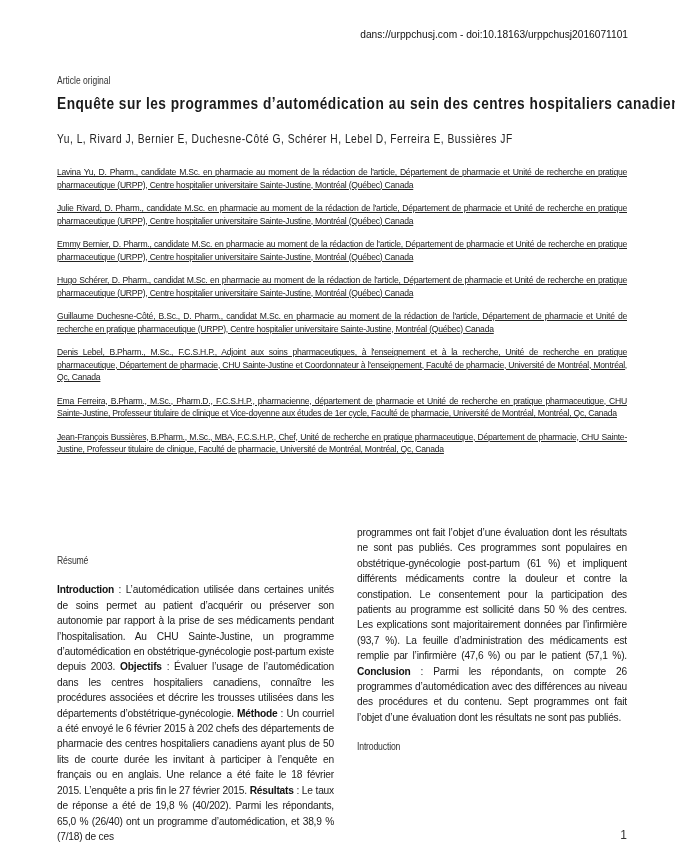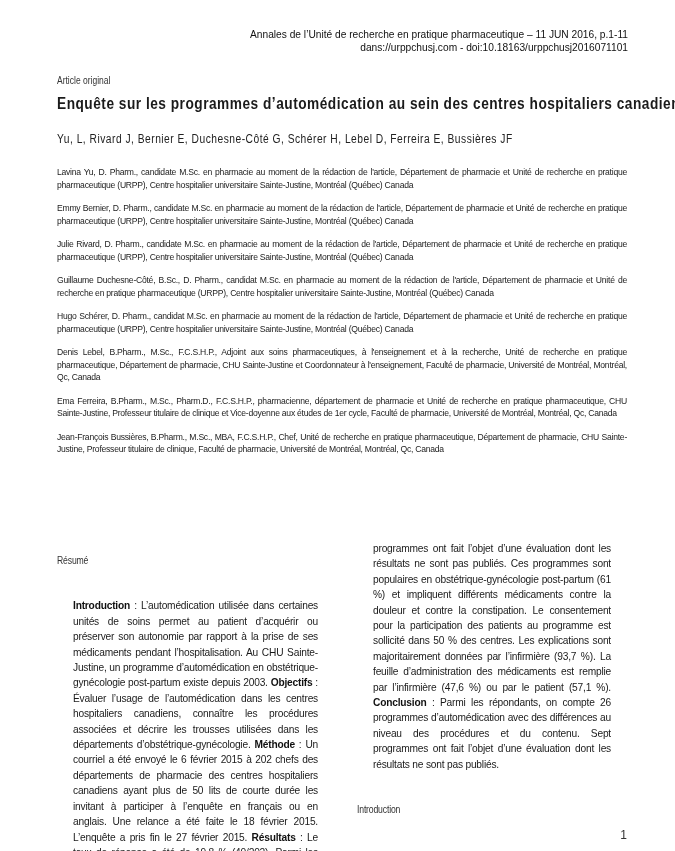--- a/index.html
+++ b/index.html
@@ -2,48 +2,47 @@
 <html><head>
 <meta charset="utf-8">
 <style>
   html, body { margin: 0; padding: 0; background: #ffffff; }
   body { width: 675px; height: 851px; position: relative; overflow: hidden; font-family: "Liberation Sans", sans-serif; color: #1a1a1a; }
   .running-head { position: absolute; top: 28px; right: 47px; text-align: right; font-size: 10.2px; line-height: 13px; color: #111; }
   .kicker { position: absolute; left: 57px; top: 75px; font-family: "Liberation Sans Narrow", "Liberation Sans", sans-serif; font-size: 10px; color: #333; transform: scaleX(0.85); transform-origin: left top; }
   .title { position: absolute; left: 57px; top: 94px; font-size: 16.5px; font-weight: bold; color: #1b1b1b; transform: scaleX(0.83); transform-origin: left top; white-space: nowrap; letter-spacing: 0.6px; }
   .authors { position: absolute; left: 57px; top: 132px; font-size: 12.5px; color: #222; transform: scaleX(0.82); transform-origin: left top; white-space: nowrap; letter-spacing: 0.6px; }
   .affils { position: absolute; left: 57px; top: 166px; width: 570px; }
-  .affil { font-size: 8.6px; line-height: 12.5px; color: #222; text-align: justify; margin: 0 0 11px 0; letter-spacing: -0.25px; }
+  .affil { font-size: 8.6px; line-height: 12.5px; color: #222; text-align: justify; margin: 0 0 11px 0; letter-spacing: -0.25px; text-decoration: underline; }
   .section-label { font-family: "Liberation Sans", sans-serif; font-size: 10.2px; color: #333; transform: scaleX(0.85); transform-origin: left top; display: inline-block; }
   .col { position: absolute; font-size: 10.2px; line-height: 15.4px; color: #1a1a1a; text-align: justify; letter-spacing: -0.2px; }
   .col-left { left: 57px; top: 553px; width: 277px; }
   .col-right { left: 357px; top: 525px; width: 270px; }
-  .col p { margin: 16px; }
+  .col p { margin: 0; }
   .col b { font-weight: bold; color: #111; }
   .gap-small { height: 14px; }
   .page-num { position: absolute; right: 48px; top: 828px; font-size: 12px; color: #333; }
 </style>
 </head>
 <body>
 
 <div class="running-head">
-  <div>Annales de l’Unité de recherche en pratique pharmaceutique – 11 JUN 2016, p.1-11</div>
   <div>dans://urppchusj.com - doi:10.18163/urppchusj2016071101</div>
 </div>
 
 <div class="kicker">Article original</div>
 <div class="title">Enquête sur les programmes d’automédication au sein des centres hospitaliers canadiens</div>
 <div class="authors">Yu, L, Rivard J, Bernier E, Duchesne-Côté G, Schérer H, Lebel D, Ferreira E, Bussières JF</div>
 
 <div class="affils">
   <p class="affil">Lavina Yu, D. Pharm., candidate M.Sc. en pharmacie au moment de la rédaction de l'article, Département de pharmacie et Unité de recherche en pratique pharmaceutique (URPP), Centre hospitalier universitaire Sainte-Justine, Montréal (Québec) Canada</p>
+  <p class="affil">Julie Rivard, D. Pharm., candidate M.Sc. en pharmacie au moment de la rédaction de l'article, Département de pharmacie et Unité de recherche en pratique pharmaceutique (URPP), Centre hospitalier universitaire Sainte-Justine, Montréal (Québec) Canada</p>
   <p class="affil">Emmy Bernier, D. Pharm., candidate M.Sc. en pharmacie au moment de la rédaction de l'article, Département de pharmacie et Unité de recherche en pratique pharmaceutique (URPP), Centre hospitalier universitaire Sainte-Justine, Montréal (Québec) Canada</p>
-  <p class="affil">Julie Rivard, D. Pharm., candidate M.Sc. en pharmacie au moment de la rédaction de l'article, Département de pharmacie et Unité de recherche en pratique pharmaceutique (URPP), Centre hospitalier universitaire Sainte-Justine, Montréal (Québec) Canada</p>
+  <p class="affil">Hugo Schérer, D. Pharm., candidat M.Sc. en pharmacie au moment de la rédaction de l'article, Département de pharmacie et Unité de recherche en pratique pharmaceutique (URPP), Centre hospitalier universitaire Sainte-Justine, Montréal (Québec) Canada</p>
   <p class="affil">Guillaume Duchesne-Côté, B.Sc., D. Pharm., candidat M.Sc. en pharmacie au moment de la rédaction de l'article, Département de pharmacie et Unité de recherche en pratique pharmaceutique (URPP), Centre hospitalier universitaire Sainte-Justine, Montréal (Québec) Canada</p>
-  <p class="affil">Hugo Schérer, D. Pharm., candidat M.Sc. en pharmacie au moment de la rédaction de l'article, Département de pharmacie et Unité de recherche en pratique pharmaceutique (URPP), Centre hospitalier universitaire Sainte-Justine, Montréal (Québec) Canada</p>
   <p class="affil">Denis Lebel, B.Pharm., M.Sc., F.C.S.H.P., Adjoint aux soins pharmaceutiques, à l'enseignement et à la recherche, Unité de recherche en pratique pharmaceutique, Département de pharmacie, CHU Sainte-Justine et Coordonnateur à l'enseignement, Faculté de pharmacie, Université de Montréal, Montréal, Qc, Canada</p>
   <p class="affil"> Ema Ferreira, B.Pharm., M.Sc., Pharm.D., F.C.S.H.P., pharmacienne, département de pharmacie et Unité de recherche en pratique pharmaceutique, CHU Sainte-Justine, Professeur titulaire de clinique et Vice-doyenne aux études de 1er cycle, Faculté de pharmacie, Université de Montréal, Montréal, Qc, Canada</p>
   <p class="affil">Jean-François Bussières, B.Pharm., M.Sc., MBA, F.C.S.H.P., Chef, Unité de recherche en pratique pharmaceutique, Département de pharmacie, CHU Sainte-Justine, Professeur titulaire de clinique, Faculté de pharmacie, Université de Montréal, Montréal, Qc, Canada</p>
 </div>
 
 <div class="col col-left">
   <span class="section-label">Résumé</span>
   <div class="gap-small"></div>
   <p>
     <b>Introduction</b><span> : L’automédication utilisée dans certaines unités de soins permet au patient d’acquérir ou préserver son autonomie par rapport à la prise de ses médicaments pendant l’hospitalisation. Au CHU Sainte-Justine, un programme d’automédication en obstétrique-gynécologie post-partum existe depuis 2003. </span><b>Objectifs</b><span> : Évaluer l’usage de l’automédication dans les centres hospitaliers canadiens, connaître les procédures associées et décrire les trousses utilisées dans les départements d’obstétrique-gynécologie. </span><b>Méthode</b><span> : Un courriel a été envoyé le 6 février 2015 à 202 chefs des départements de pharmacie des centres hospitaliers canadiens ayant plus de 50 lits de courte durée les invitant à participer à l’enquête en français ou en anglais. Une relance a été faite le 18 février 2015. L’enquête a pris fin le 27 février 2015. </span><b>Résultats</b><span> : Le taux de réponse a été de 19,8 % (40/202). Parmi les répondants, 65,0 % (26/40) ont un programme d’automédication, et 38,9 % (7/18) de ces</span>

